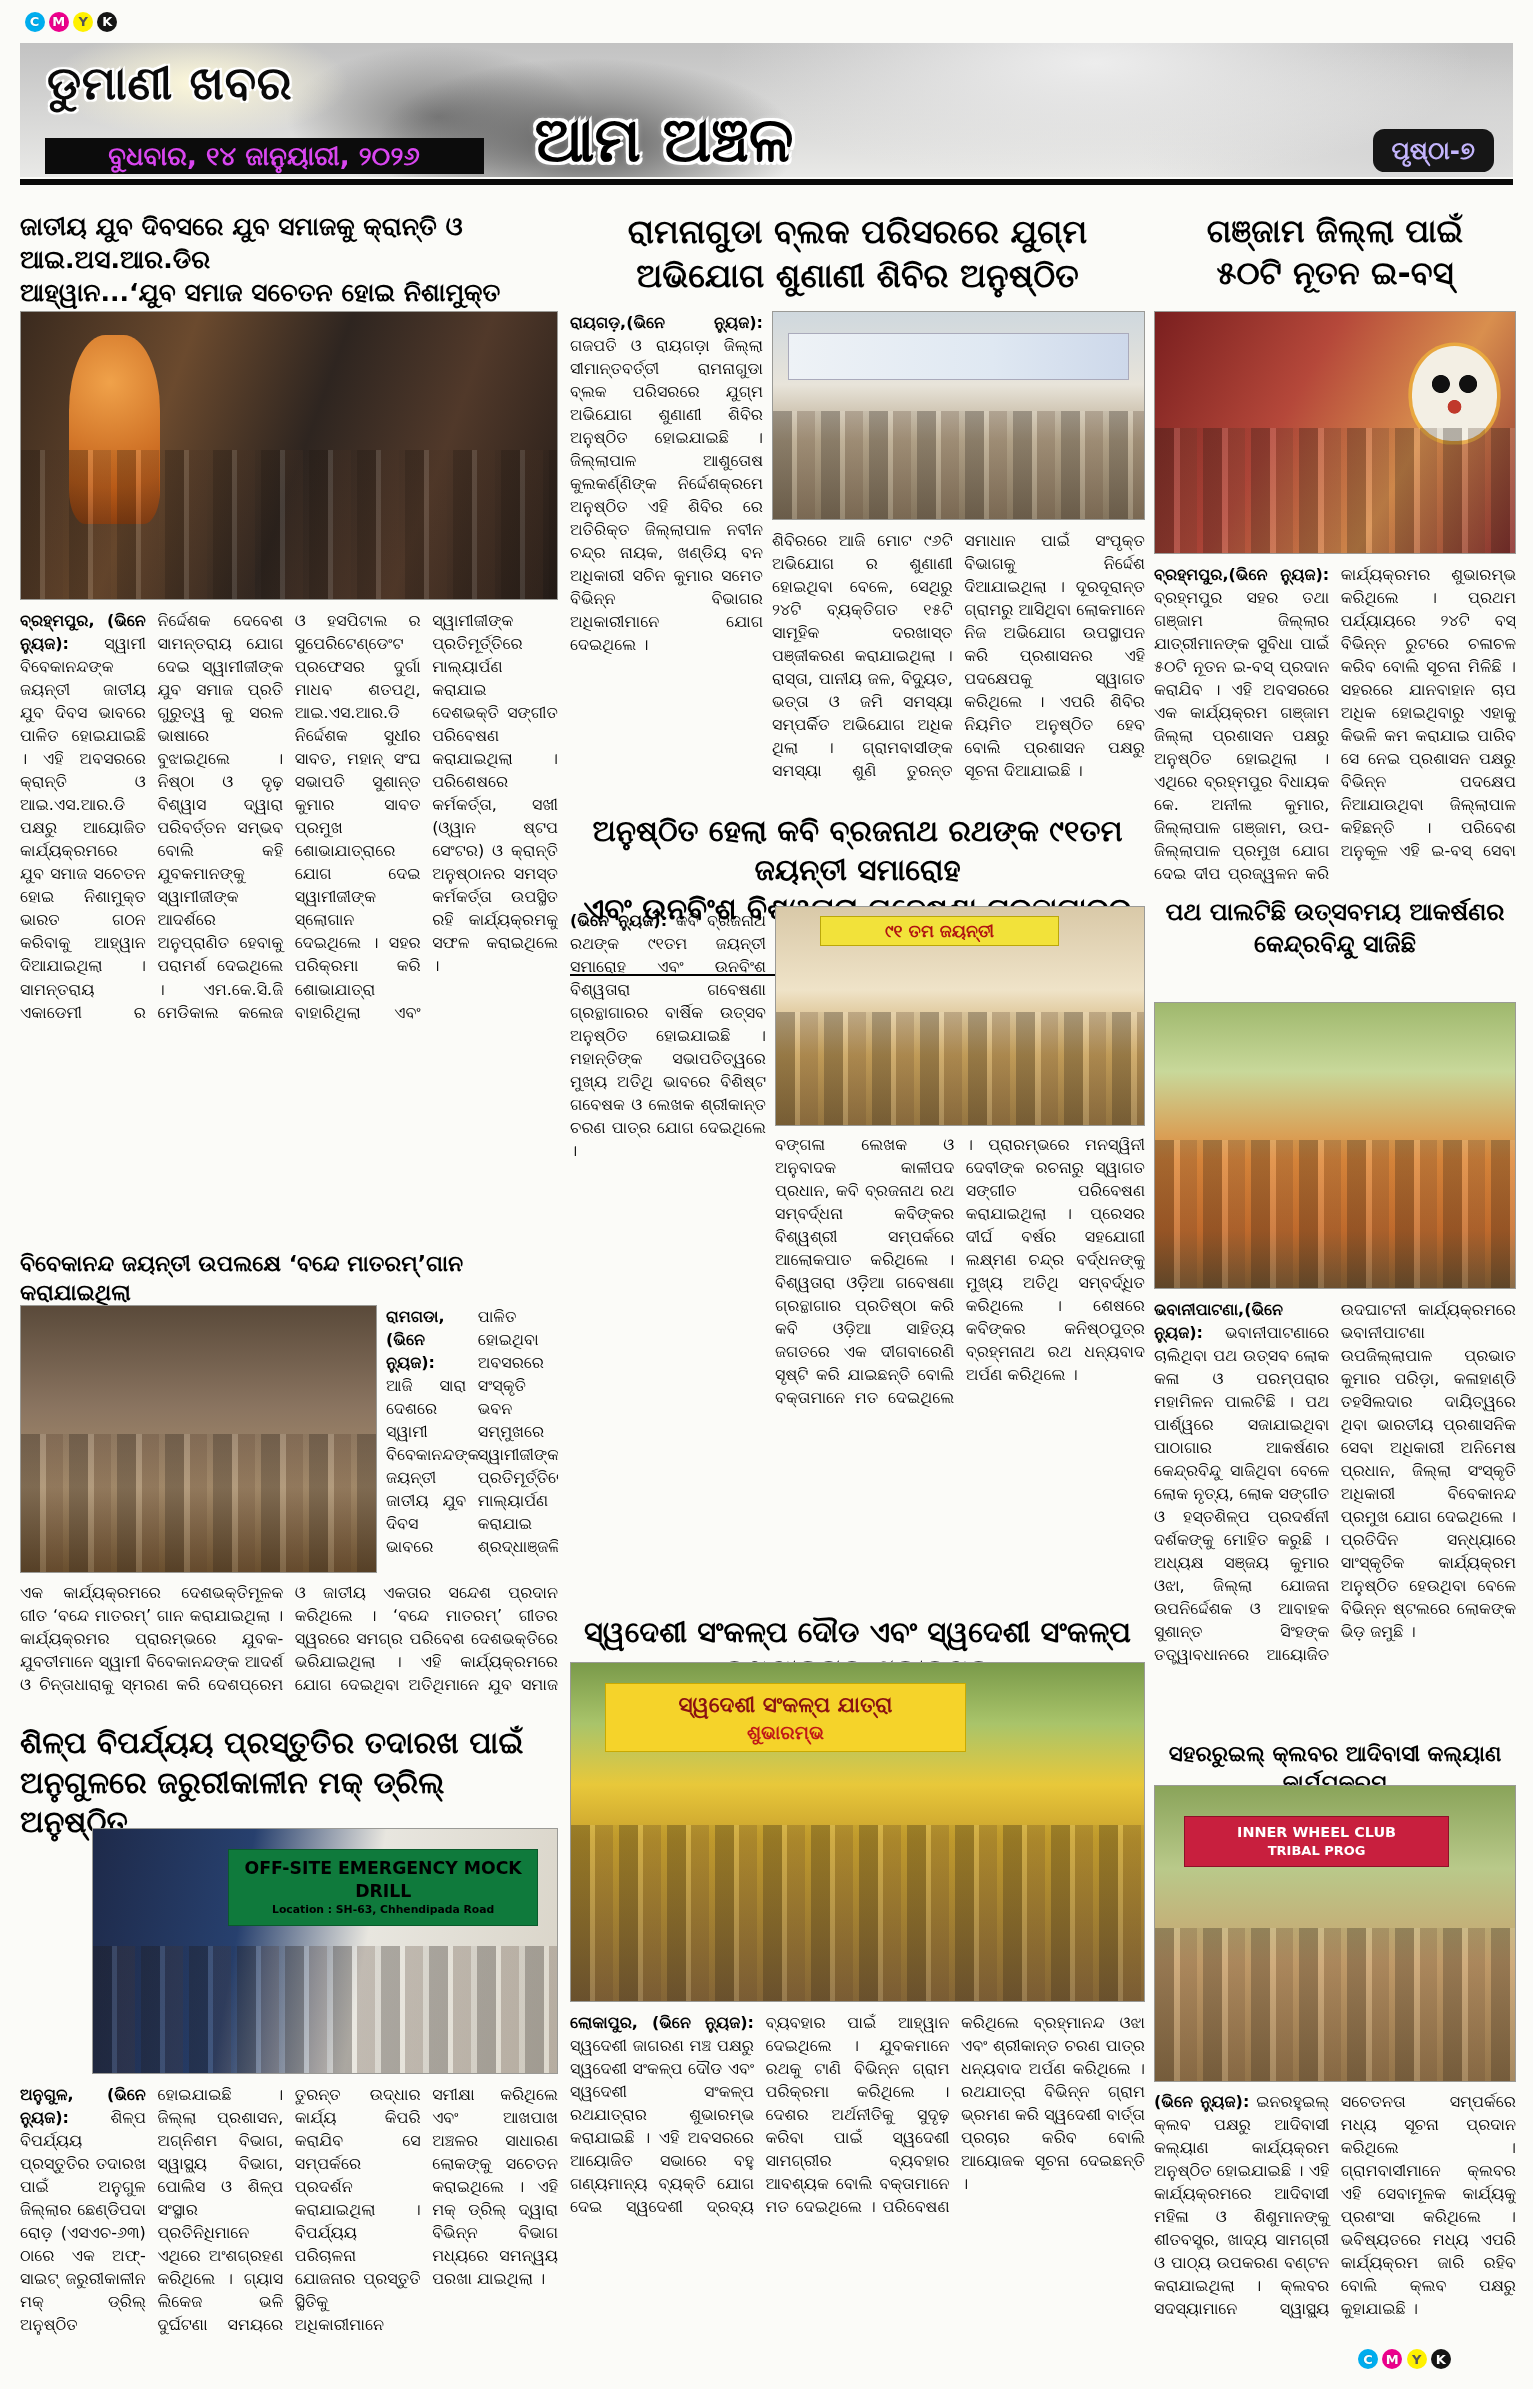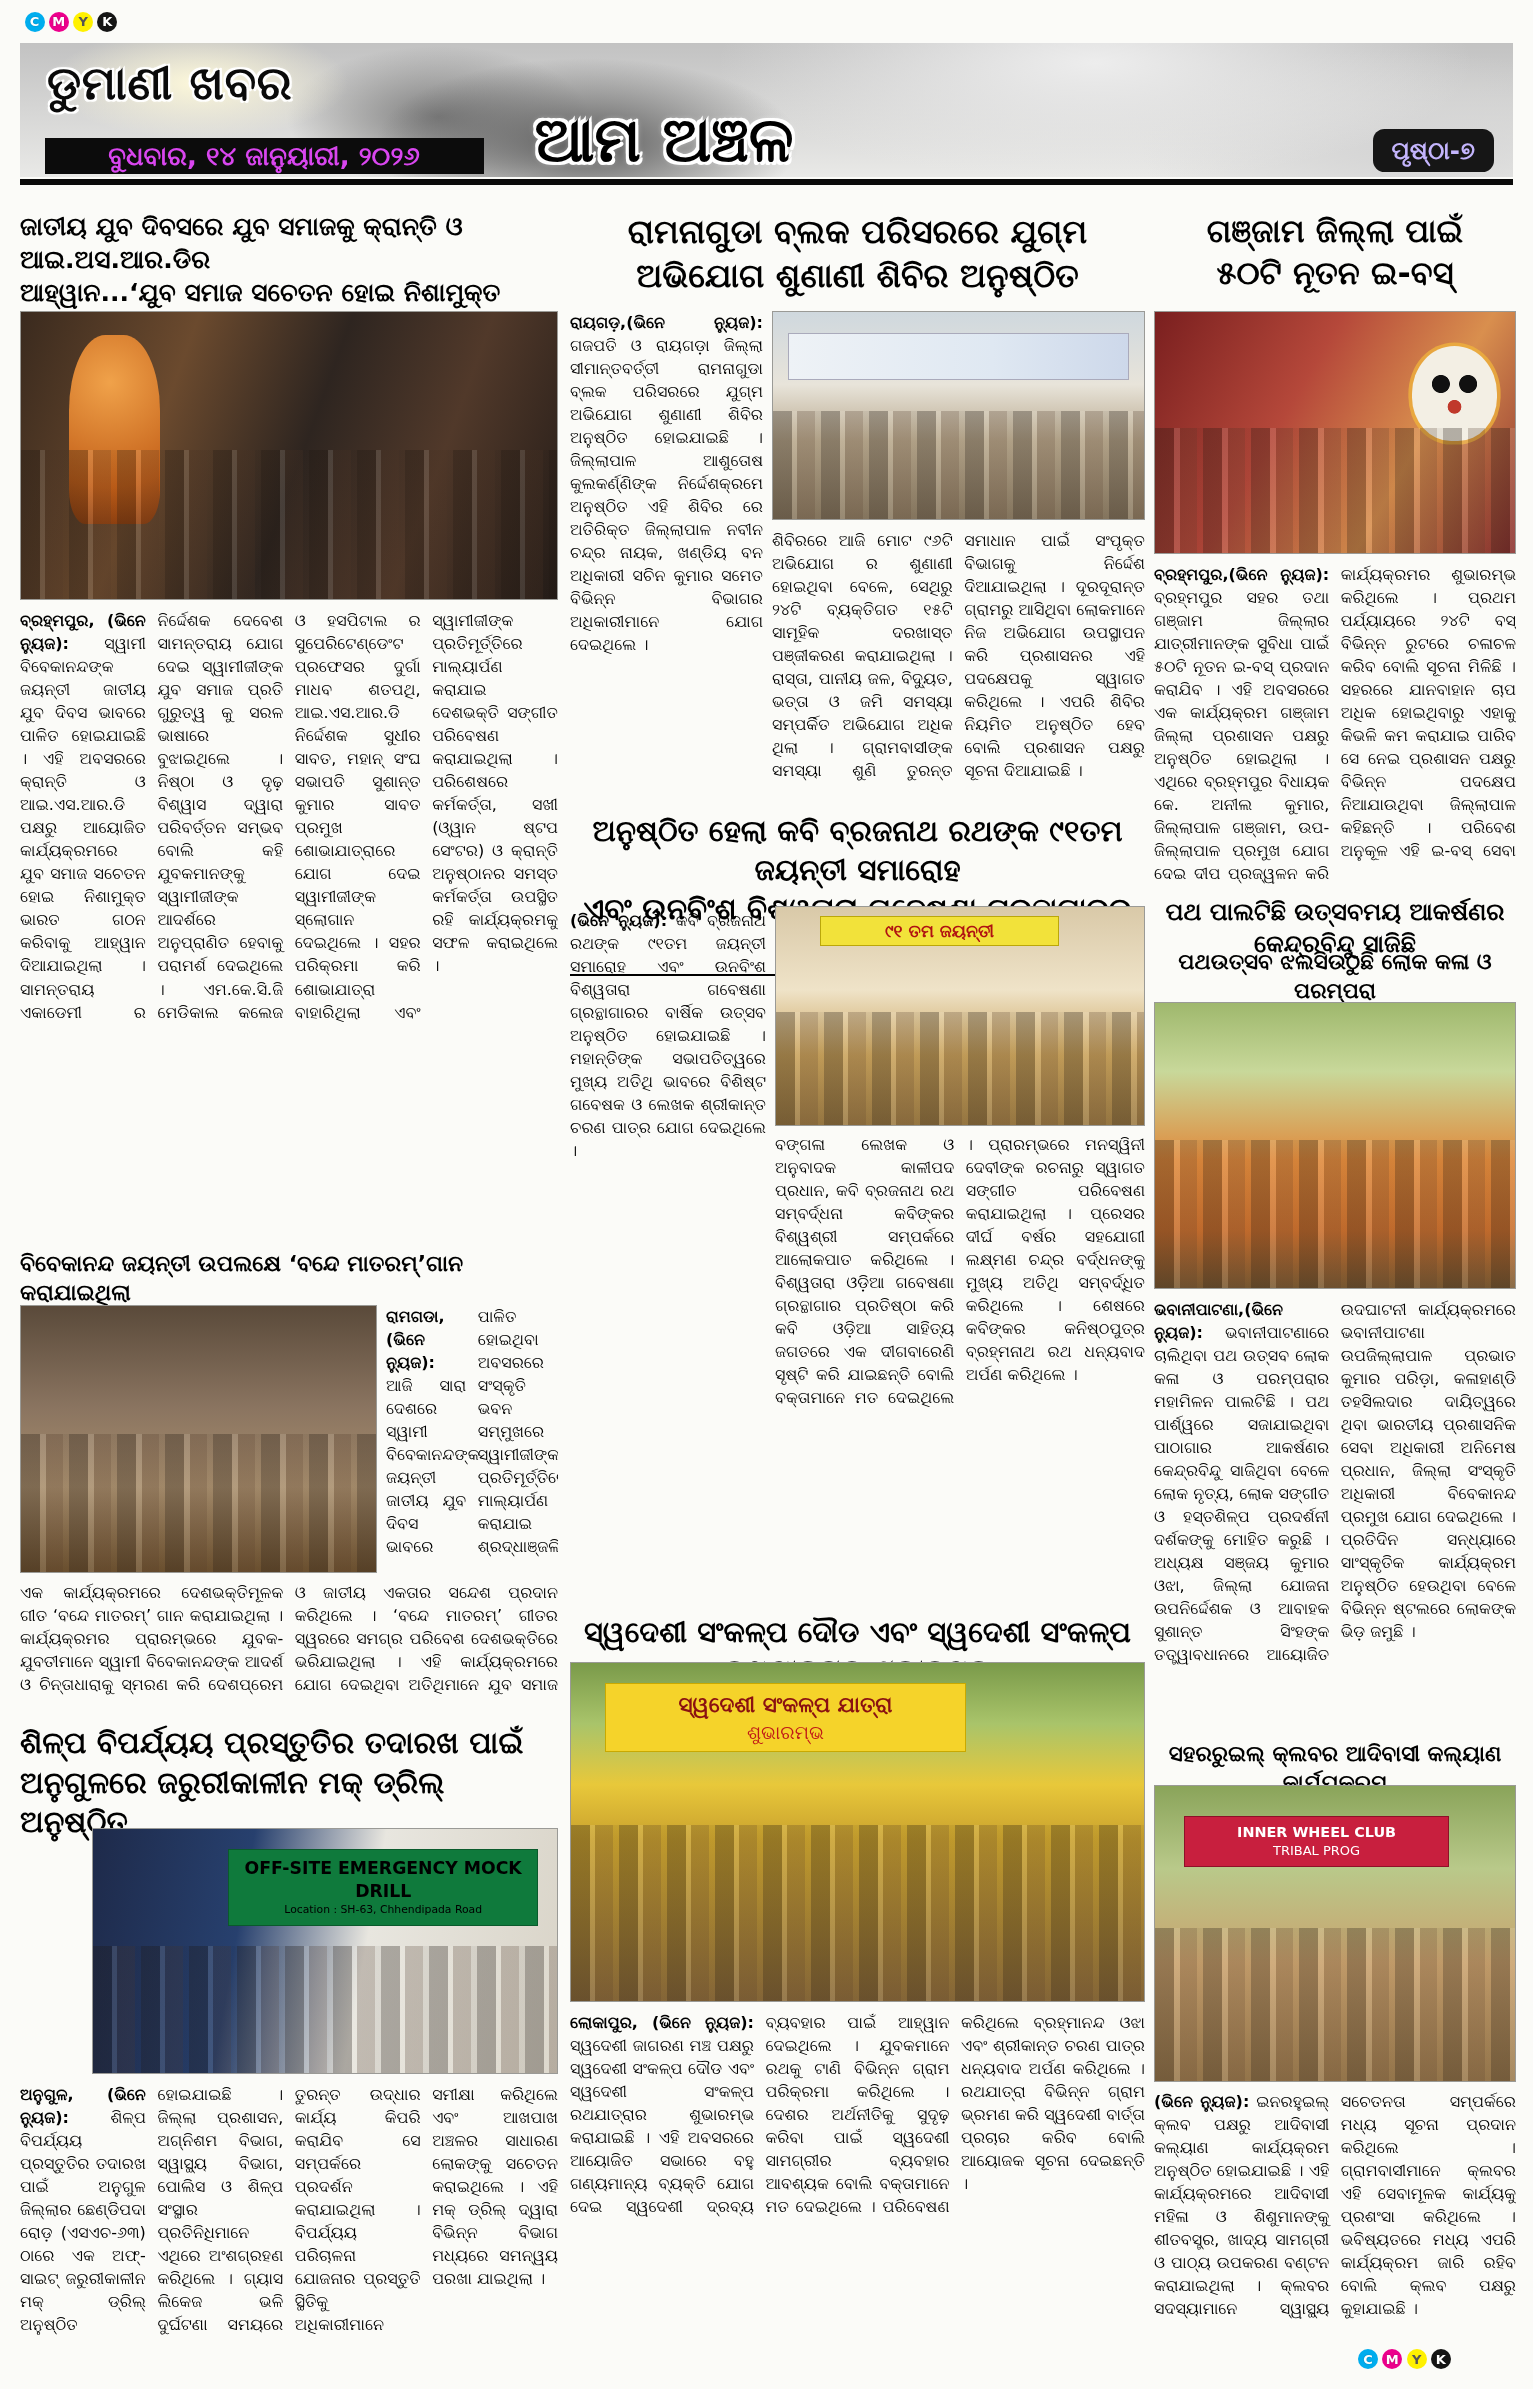--- a/index.html
+++ b/index.html
@@ -60,21 +60,21 @@
       radial-gradient(circle at 66% 40%, #111 8.6px, transparent 9.4px),
       radial-gradient(circle at 50% 64%, #c0392b 6.5px, transparent 7.2px);
     box-shadow:0 0 0 3.6px rgba(240,180,60,.75);}
   #ph-jayanti{background:linear-gradient(180deg,#d9c9a8 0%,#efe3c8 38%,#caa35c 68%,#9c7b44 100%);}
   #ph-path{background:linear-gradient(180deg,#9fb86d 0%,#c8d89a 24%,#e08a3c 55%,#c96f2e 80%,#7a5a33 100%);}
   #ph-vande{background:linear-gradient(180deg,#5a4a3a 0%,#8a7460 38%,#a98f6e 68%,#6e5230 100%);}
   #ph-mock{background:linear-gradient(100deg,#1e2a4a 0%,#27406e 32%,#e8e6df 58%,#d9d4c8 100%);}
   #ph-swadeshi{background:linear-gradient(180deg,#7a9a4a 0%,#a9c46a 18%,#e8c83a 36%,#caa22e 52%,#8a6a3a 100%);}
   #ph-tribal{background:linear-gradient(180deg,#8aa45a 0%,#b9c98a 28%,#caa26e 60%,#9a7a4e 100%);}
   .banner{position:absolute;z-index:2;text-align:center;font-weight:800;}
-  .banner .sub{font-weight:400;}
+  .banner .sub{font-weight:700;}
   .banner.green{right:4%;top:8%;width:64%;background:#0f7a3c;color:#000000;padding:7.2px 5.8px;border:1.4px solid #0a5a2c;
     font-size:17.3px;line-height:1.35;}
   .banner.green .sub{font-size:10.8px;}
   .banner.yellow{left:6%;top:6%;width:60%;background:#f5d32a;color:#8a1111;padding:7.2px;border:1.4px solid #c9a900;
     font-size:21.6px;line-height:1.3;}
   .banner.yellow .sub{color:#c01818;font-size:19px;}
   .banner.red{left:8%;top:10%;width:70%;background:#c81f3e;color:#fff;padding:5.8px;font-size:14.4px;line-height:1.4;
     border:1.4px solid #8e1029;}
   .banner.red .sub{font-size:13px;}
   .banner.strip{left:12%;top:4%;width:62%;background:#f2e23a;color:#b01212;padding:4.3px;font-size:17.3px;border:0.7px solid #bba70a;}
@@ -185,21 +185,20 @@
   </h2>
   <figure class="ph" id="ph-ebus" style="left:1154px;top:311px;width:362px;height:243px;">
     <div class="idol"></div>
   </figure>
   <p class="bodytxt cols-2" style="left:1154px;top:563px;width:362px;height:330px;margin:0;">
     <span class="byline">ବ୍ରହ୍ମପୁର,(ଭିନେ ନ୍ୟୁଜ):</span>
     <span>ବ୍ରହ୍ମପୁର ସହର ତଥା ଗଞ୍ଜାମ ଜିଲ୍ଲାର ଯାତ୍ରୀମାନଙ୍କ ସୁବିଧା ପାଇଁ ୫୦ଟି ନୂତନ ଇ-ବସ୍ ପ୍ରଦାନ କରାଯିବ । ଏହି ଅବସରରେ ଏକ କାର୍ଯ୍ୟକ୍ରମ ଗଞ୍ଜାମ ଜିଲ୍ଲା ପ୍ରଶାସନ ପକ୍ଷରୁ ଅନୁଷ୍ଠିତ ହୋଇଥିଲା । ଏଥିରେ ବ୍ରହ୍ମପୁର ବିଧାୟକ କେ. ଅନୀଲ କୁମାର, ଜିଲ୍ଲାପାଳ ଗଞ୍ଜାମ, ଉପ-ଜିଲ୍ଲାପାଳ ପ୍ରମୁଖ ଯୋଗ ଦେଇ ଦୀପ ପ୍ରଜ୍ୱଳନ କରି କାର୍ଯ୍ୟକ୍ରମର ଶୁଭାରମ୍ଭ କରିଥିଲେ । ପ୍ରଥମ ପର୍ଯ୍ୟାୟରେ ୨୪ଟି ବସ୍ ବିଭିନ୍ନ ରୁଟରେ ଚଳାଚଳ କରିବ ବୋଲି ସୂଚନା ମିଳିଛି । ସହରରେ ଯାନବାହାନ ଚାପ ଅଧିକ ହୋଇଥିବାରୁ ଏହାକୁ କିଭଳି କମ କରାଯାଇ ପାରିବ ସେ ନେଇ ପ୍ରଶାସନ ପକ୍ଷରୁ ବିଭିନ୍ନ ପଦକ୍ଷେପ ନିଆଯାଉଥିବା ଜିଲ୍ଲାପାଳ କହିଛନ୍ତି । ପରିବେଶ ଅନୁକୂଳ ଏହି ଇ-ବସ୍ ସେବା ଦ୍ୱାରା ସାଧାରଣ ଲୋକେ ଉପକୃତ ହେବେ ।</span>
   </p>
 
   <h2 class="hl center" style="left:1154px;top:897px;width:362px;font-size:24px;margin:0;">ପଥ ପାଲଟିଛି ଉତ୍ସବମୟ ଆକର୍ଷଣର କେନ୍ଦ୍ରବିନ୍ଦୁ ସାଜିଛି</h2>
-  <h2 class="hl center" style="left:1154px;top:948px;width:362px;font-size:21.6px;margin:0;">ପଥଉତ୍ସବ ଝଲସିଉଠୁଛି ଲୋକ କଳା ଓ ପରମ୍ପରା</h2>
   <figure class="ph" id="ph-path" style="left:1154px;top:1002px;width:362px;height:287px;"></figure>
   <p class="bodytxt cols-2" style="left:1154px;top:1298px;width:362px;height:438px;margin:0;">
     <span class="byline">ଭବାନୀପାଟଣା,(ଭିନେ ନ୍ୟୁଜ):</span>
     <span>ଭବାନୀପାଟଣାରେ ଚାଲିଥିବା ପଥ ଉତ୍ସବ ଲୋକ କଳା ଓ ପରମ୍ପରାର ମହାମିଳନ ପାଲଟିଛି । ପଥ ପାର୍ଶ୍ୱରେ ସଜାଯାଇଥିବା ପାଠାଗାର ଆକର୍ଷଣର କେନ୍ଦ୍ରବିନ୍ଦୁ ସାଜିଥିବା ବେଳେ ଲୋକ ନୃତ୍ୟ, ଲୋକ ସଙ୍ଗୀତ ଓ ହସ୍ତଶିଳ୍ପ ପ୍ରଦର୍ଶନୀ ଦର୍ଶକଙ୍କୁ ମୋହିତ କରୁଛି । ଅଧ୍ୟକ୍ଷ ସଞ୍ଜୟ କୁମାର ଓଝା, ଜିଲ୍ଲା ଯୋଜନା ଉପନିର୍ଦ୍ଦେଶକ ଓ ଆବାହକ ସୁଶାନ୍ତ ସିଂହଙ୍କ ତତ୍ତ୍ୱାବଧାନରେ ଆୟୋଜିତ ଉଦଘାଟନୀ କାର୍ଯ୍ୟକ୍ରମରେ ଭବାନୀପାଟଣା ଉପଜିଲ୍ଲାପାଳ ପ୍ରଭାତ କୁମାର ପରିଡ଼ା, କଳାହାଣ୍ଡି ତହସିଲଦାର ଦାୟିତ୍ୱରେ ଥିବା ଭାରତୀୟ ପ୍ରଶାସନିକ ସେବା ଅଧିକାରୀ ଅନିମେଷ ପ୍ରଧାନ, ଜିଲ୍ଲା ସଂସ୍କୃତି ଅଧିକାରୀ ବିବେକାନନ୍ଦ ପ୍ରମୁଖ ଯୋଗ ଦେଇଥିଲେ । ପ୍ରତିଦିନ ସନ୍ଧ୍ୟାରେ ସାଂସ୍କୃତିକ କାର୍ଯ୍ୟକ୍ରମ ଅନୁଷ୍ଠିତ ହେଉଥିବା ବେଳେ ବିଭିନ୍ନ ଷ୍ଟଲରେ ଲୋକଙ୍କ ଭିଡ଼ ଜମୁଛି ।</span>
   </p>
 
   <h2 class="hl center" style="left:1154px;top:1740px;width:362px;font-size:21.6px;margin:0;">ସହରରୁଇଲ୍ କ୍ଲବର ଆଦିବାସୀ କଲ୍ୟାଣ କାର୍ଯ୍ୟକ୍ରମ</h2>
   <figure class="ph" id="ph-tribal" style="left:1154px;top:1785px;width:362px;height:297px;">
     <div class="banner red">
       <div>INNER WHEEL CLUB</div>

